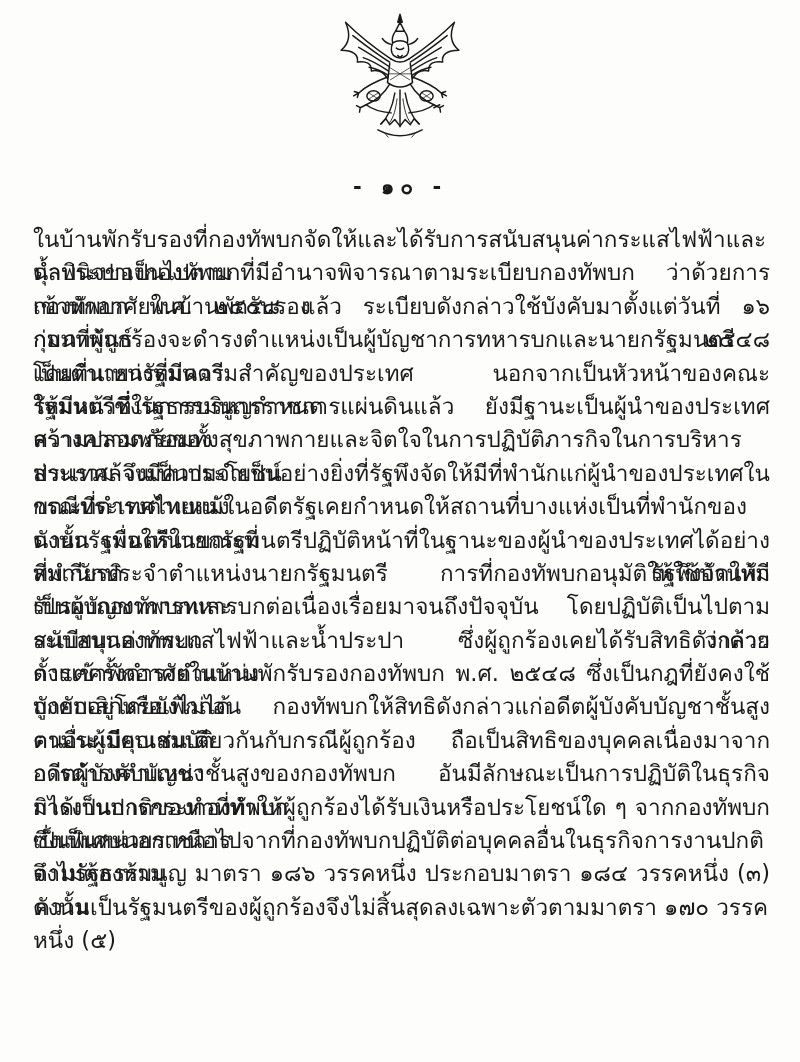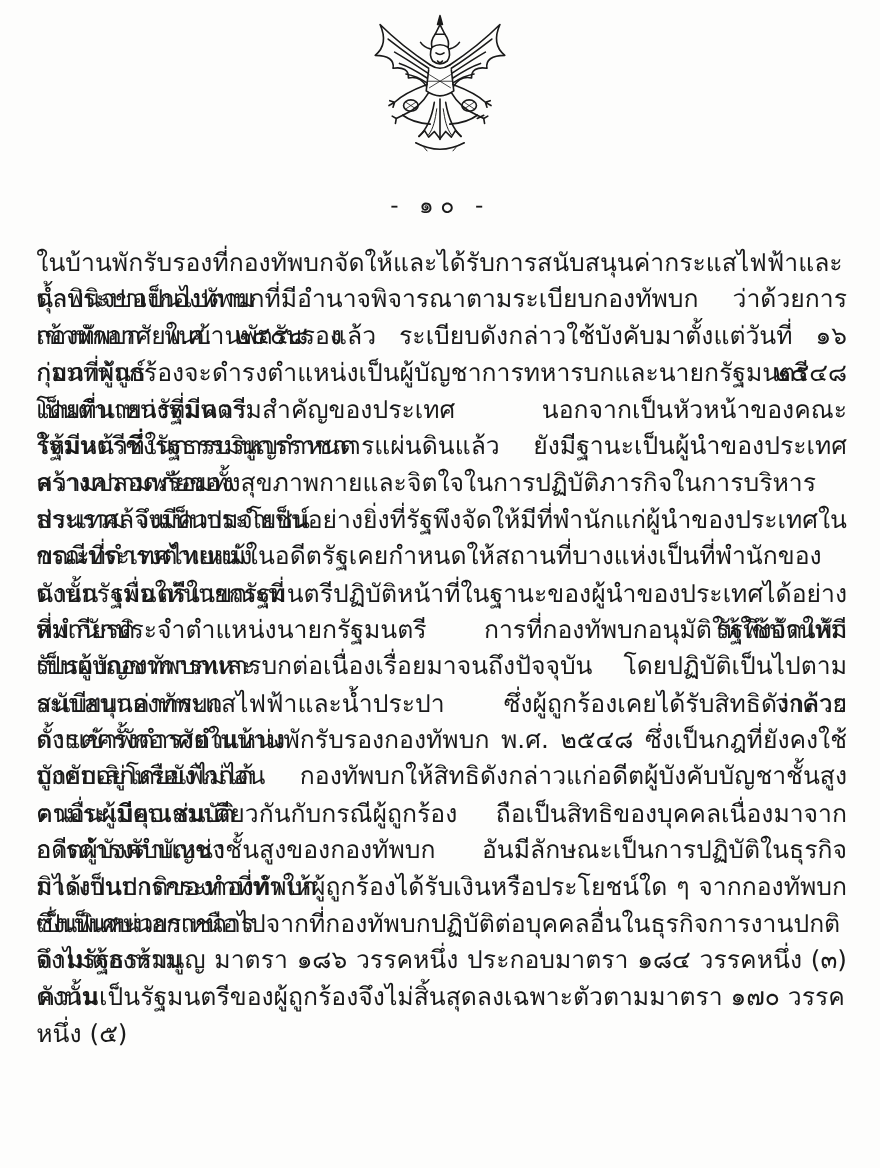--- a/index.html
+++ b/index.html
@@ -22,21 +22,21 @@
     height: 162px;
   }
   .emblem svg { width: 100%; height: 100%; }
   .page-number {
     position: absolute;
     top: 170px;
     left: 0;
     width: 100%;
     text-align: center;
     font-size: 21px;
-    font-weight: 400;
+    font-weight: 700;
     letter-spacing: 6px;
     color: #1a1a1a;
   }
   .doc-body {
     position: absolute;
     top: 223px;
     left: 33px;
     width: 737px;
   }
   .doc-line {

